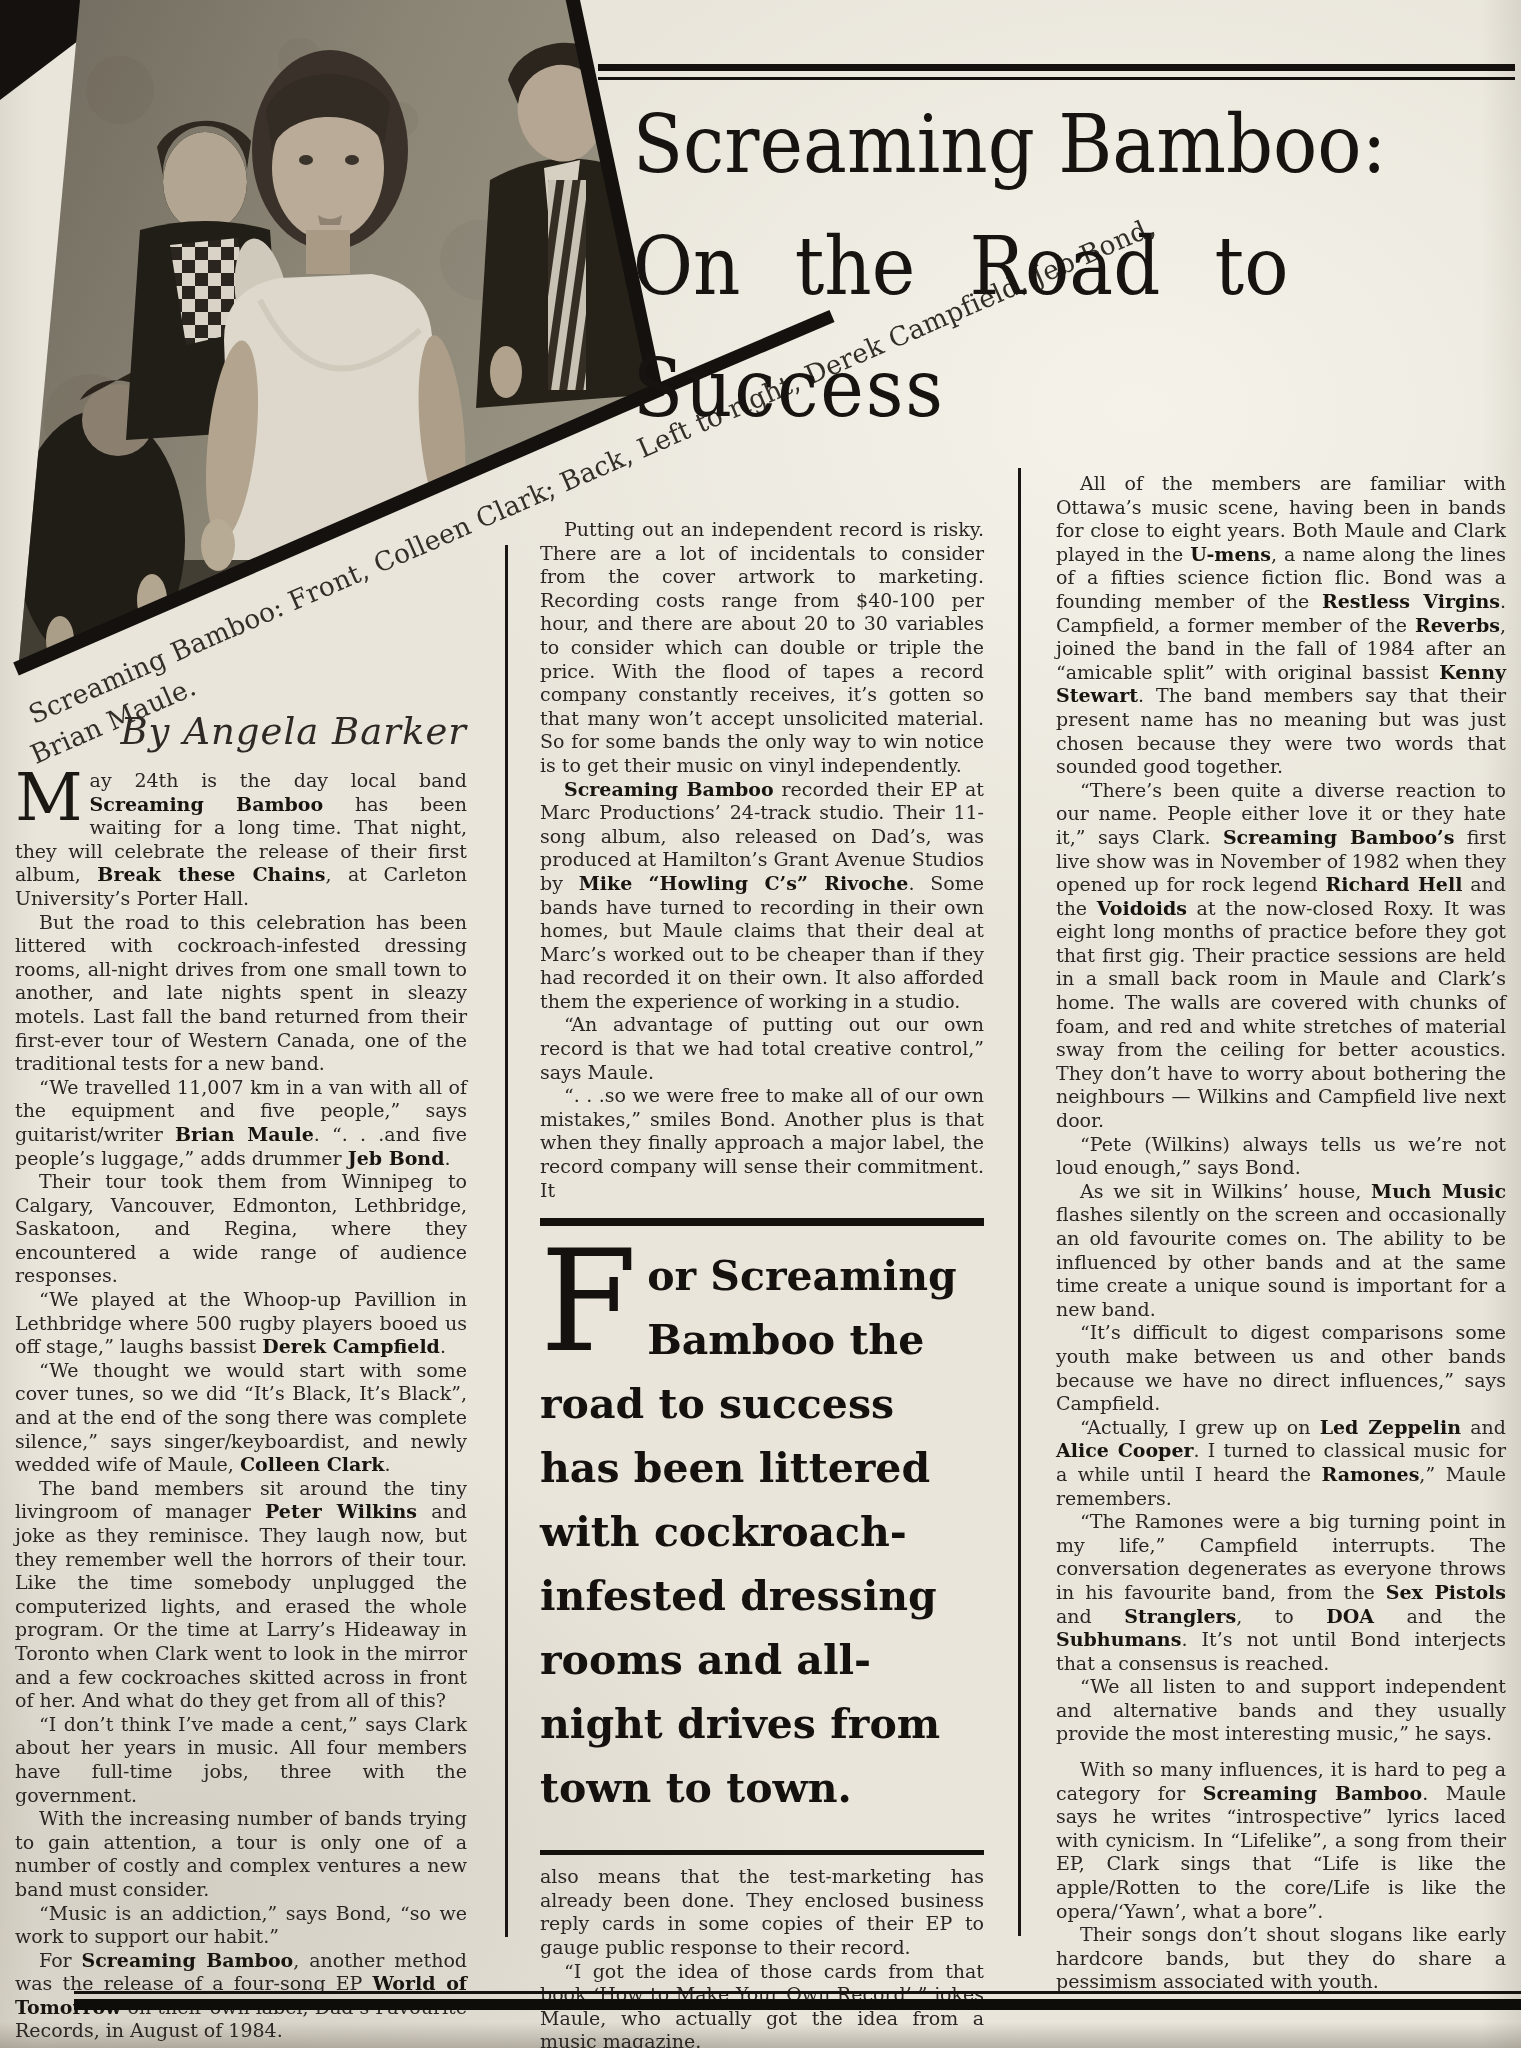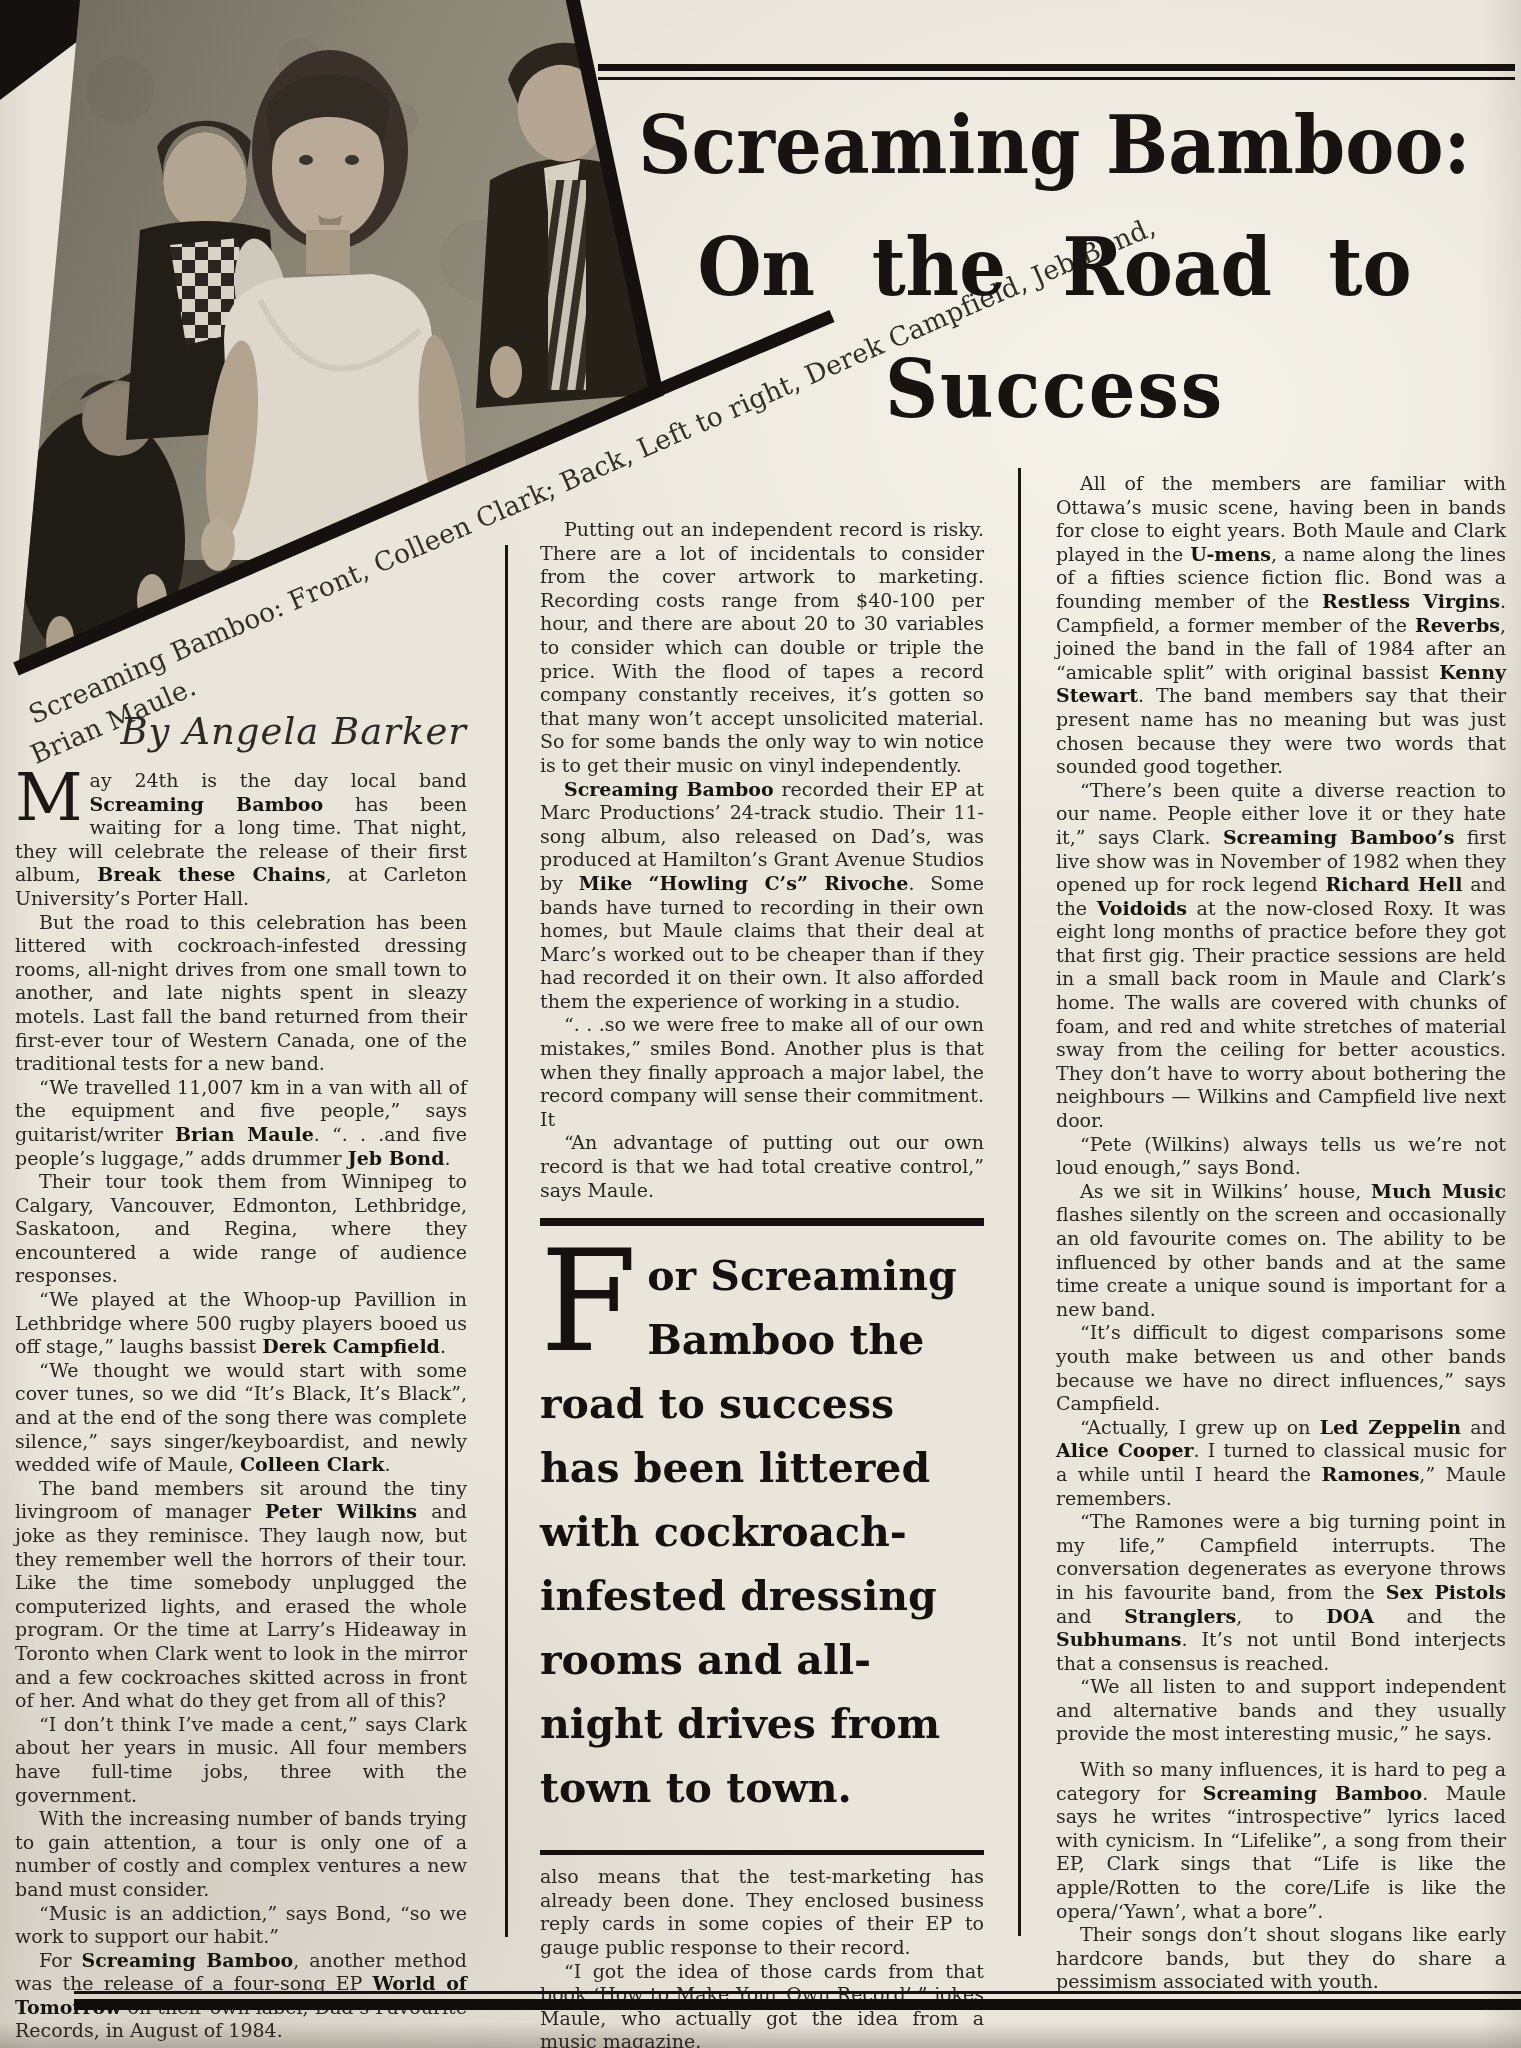--- a/index.html
+++ b/index.html
@@ -25,22 +25,22 @@
 
   
   .photo-caption{position:absolute;font-size:26.5px;color:#332e27;white-space:nowrap;
     transform:rotate(-23.6deg);transform-origin:0 50%;letter-spacing:.2px;}
   .cap1{left:30px;top:700px;}
   .cap2{left:32px;top:740px;}
 
   
   .title-rule-a{position:absolute;left:598px;right:6px;top:64px;height:7px;background:#14110e;}
   .title-rule-b{position:absolute;left:598px;right:6px;top:77px;height:3px;background:#14110e;}
-  .masthead{position:absolute;left:596px;right:8px;top:84px;text-align:center;
-    font-weight:bold;color:#171310;}
+  .masthead{position:absolute;left:596px;right:8px;top:84px;text-align:left;
+    font-weight:normal;color:#171310;}
   .masthead .tline{display:block;font-size:80px;line-height:122px;transform:scaleX(.92);}
   .masthead .t2{word-spacing:.42em;}
   .masthead .t3{letter-spacing:2px;}
 
   
   .byline{font-style:italic;font-size:37px;color:#2e2925;letter-spacing:1px;
     text-align:right;margin:0 0 16px 70px;white-space:nowrap;}
 
   
   .colwrap{position:absolute;}
@@ -184,22 +184,22 @@
         <p class="para" data-interactable="false"><span data-interactable="false">With the increasing number of bands trying to gain attention, a tour is only one of a number of costly and complex ventures a new band must consider.</span></p>
         <p class="para" data-interactable="false"><span data-interactable="false">“Music is an addiction,” says Bond, “so we work to support our habit.”</span></p>
         <p class="para" data-interactable="false"><span data-interactable="false">For </span><span class="b" data-interactable="false">Screaming Bamboo</span><span data-interactable="false">, another method was the release of a four-song EP </span><span class="b" data-interactable="false">World of Tomorrow</span><span data-interactable="false"> on their own label, Dad’s Favourite Records, in August of 1984.</span></p>
       </div>
   </div>
 
   <div class="colwrap" id="colwrap-2" data-interactable="false">
     <div data-interactable="false">
         <p class="para" data-interactable="false"><span data-interactable="false">Putting out an independent record is risky. There are a lot of incidentals to consider from the cover artwork to marketing. Recording costs range from $40-100 per hour, and there are about 20 to 30 variables to consider which can double or triple the price. With the flood of tapes a record company constantly receives, it’s gotten so that many won’t accept unsolicited material. So for some bands the only way to win notice is to get their music on vinyl independently.</span></p>
         <p class="para" data-interactable="false"><span class="b" data-interactable="false">Screaming Bamboo</span><span data-interactable="false"> recorded their EP at Marc Productions’ 24-track studio. Their 11-song album, also released on Dad’s, was produced at Hamilton’s Grant Avenue Studios by </span><span class="b" data-interactable="false">Mike “Howling C’s” Rivoche</span><span data-interactable="false">. Some bands have turned to recording in their own homes, but Maule claims that their deal at Marc’s worked out to be cheaper than if they had recorded it on their own. It also afforded them the experience of working in a studio.</span></p>
+        <p class="para" data-interactable="false"><span data-interactable="false">“An advantage of putting out our own record is that we had total creative control,” says Maule.</span></p>
         <p class="para" data-interactable="false"><span data-interactable="false">“. . .so we were free to make all of our own mistakes,” smiles Bond. Another plus is that when they finally approach a major label, the record company will sense their commitment. It</span></p>
-        <p class="para" data-interactable="false"><span data-interactable="false">“An advantage of putting out our own record is that we had total creative control,” says Maule.</span></p>
       </div>
     <aside class="pullquote" data-interactable="false">
       <span class="pq-dropcap" data-interactable="false">F</span><span data-interactable="false">or Screaming Bamboo the road to success has been littered with cockroach-infested dressing rooms and all-night drives from town to town.</span>
     </aside>
     <div data-interactable="false">
         <p class="para noindent" data-interactable="false"><span data-interactable="false">also means that the test-marketing has already been done. They enclosed business reply cards in some copies of their EP to gauge public response to their record.</span></p>
         <p class="para" data-interactable="false"><span data-interactable="false">“I got the idea of those cards from that book ‘How to Make Your Own Record’,” jokes Maule, who actually got the idea from a music magazine.</span></p>
       </div>
   </div>
 

